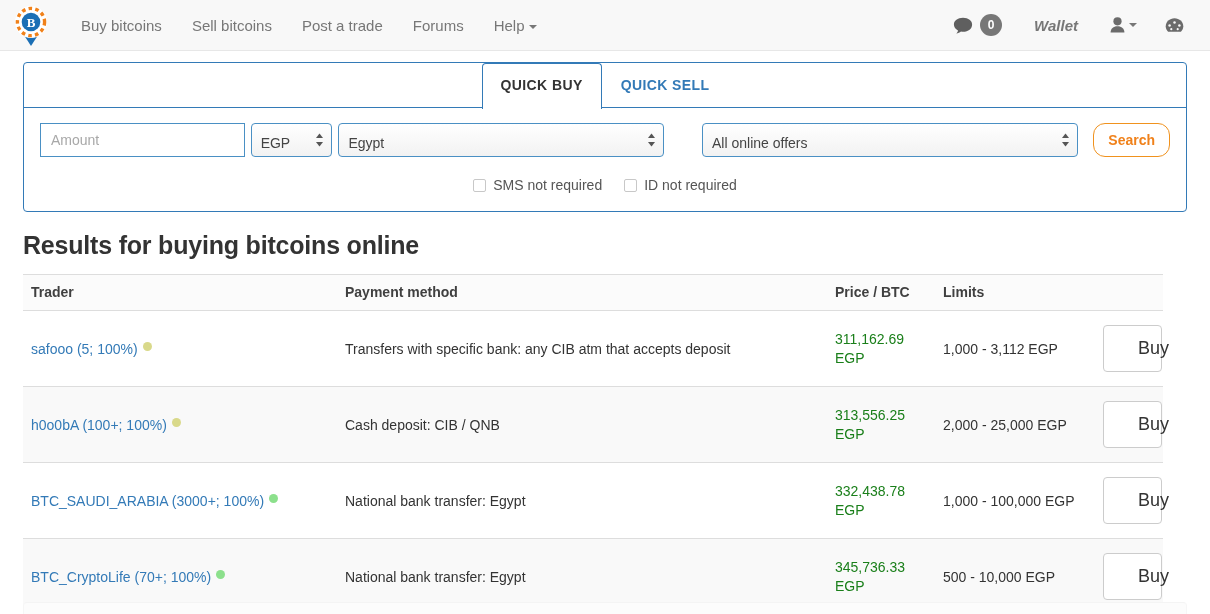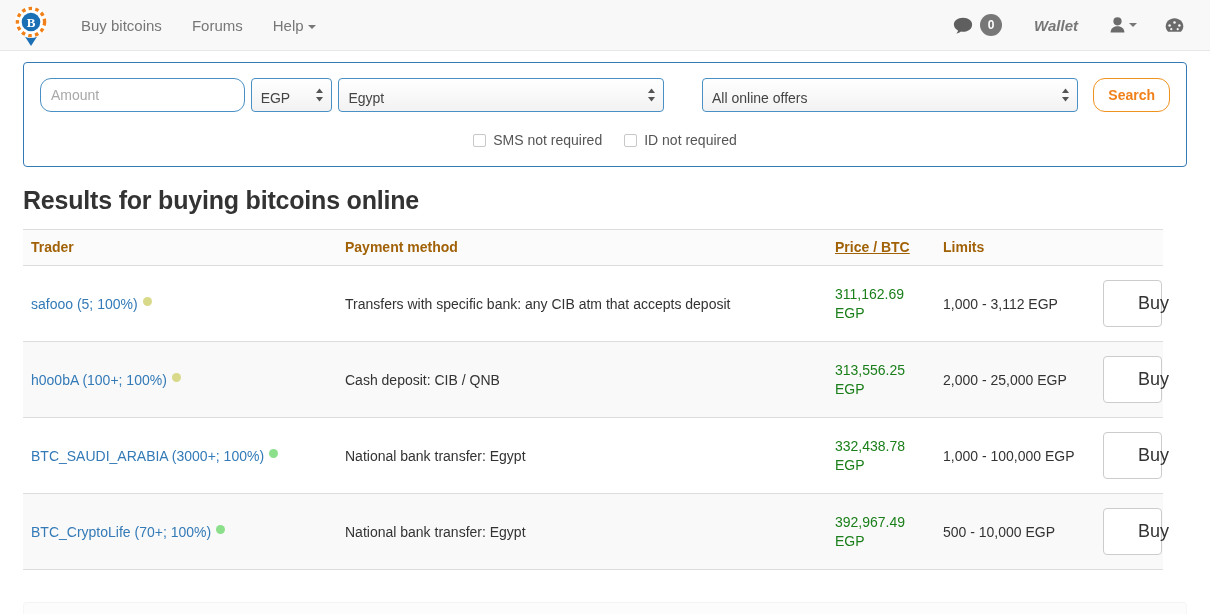--- a/index.html
+++ b/index.html
@@ -146,21 +146,21 @@
 
   .form-row {
     display: flex;
     align-items: center;
     padding: 15px 16px 0 16px;
     gap: 6px;
   }
   .inp-amount {
     width: 213px; height: 34px;
     border: 1px solid #4a90c4;
-    border-radius: 11px;
+    border-radius: 0;
     padding: 6px 10px;
     font-size: 14px;
     color: #555;
     background: #fff;
     outline: none;
   }
   .inp-amount::placeholder { color: #a8a8a8; }
 
   .sel {
     height: 34px;
@@ -230,29 +230,29 @@
   table.results {
     width: 1140px;
     margin: 14px 0 0 23px;
     border-collapse: collapse;
     table-layout: fixed;
   }
   table.results thead th {
     text-align: left;
     font-size: 14px;
     font-weight: bold;
-    color: #a16207;
+    color: #404040;
     padding: 9px 0 10px 8px;
     border-top: 1px solid #dddddd;
     border-bottom: 1px solid #dddddd;
     background: #fbfbfb;
   }
   .col-trader  { width: 314px; }
   .col-pay     { width: 490px; }
-  .col-price   { width: 108px; text-decoration: underline; }
+  .col-price   { width: 108px; }
   .col-limits  { width: 160px; }
   .col-action  { width: 68px; }
 
   table.results tbody td {
     padding: 14px 0 14px 8px;
     border-bottom: 1px solid #dddddd;
     font-size: 14px;
     vertical-align: middle;
     height: 61px;
   }
@@ -322,20 +322,22 @@
       <g stroke="#f0811a" stroke-width="3.4" stroke-linecap="butt" fill="none">
         <circle cx="17" cy="17" r="13.6" stroke-dasharray="3.6 3.2"></circle>
       </g>
       <circle cx="17" cy="17" r="9.3" fill="#1b6fb5"></circle>
       <text x="17" y="22" font-family="Liberation Serif, serif" font-size="13" font-weight="bold" fill="#ffffff" text-anchor="middle">B</text>
     </svg>
   </a>
 
   <div class="nav-links">
     <a class="nav-link" href="#">Buy bitcoins</a>
+    <a class="nav-link" href="#">Sell bitcoins</a>
+    <a class="nav-link" href="#">Post a trade</a>
     <a class="nav-link" href="#">Forums</a>
     <a class="nav-link" href="#"><span>Help</span><span class="caret"></span></a>
   </div>
 
   <div class="nav-right">
 
     <div class="nav-msg">
       <svg class="bubble-icon" width="21" height="17" viewBox="0 0 21 17">
         <path d="M10 0.8 C4.6 0.8 0.9 3.8 0.9 7.5 C0.9 10 2.5 12.2 5 13.4
                  C4.8 14.6 4.1 15.9 3.2 16.6 C5 16.4 6.8 15.6 8 14.6
@@ -365,20 +367,24 @@
         <circle cx="6.3" cy="12.2" r="1.1" fill="#f8f8f8"></circle>
         <circle cx="12.7" cy="12.2" r="1.1" fill="#f8f8f8"></circle>
       </svg>
     </div>
 
   </div>
 </div>
 
 <div class="panel">
 
+  <div class="tabs">
+    <div class="tab active">QUICK BUY</div>
+    <div class="tab inactive">QUICK SELL</div>
+  </div>
 
   <div class="form-row">
 
     <input class="inp-amount" type="text" value="" placeholder="Amount" style="">
 
     <div class="sel sel-currency">
       <span>EGP</span>
       <svg class="arrows" viewBox="0 0 9 14">
         <path d="M4.5 0.5 L8 5 L1 5 Z" fill="#555"></path>
         <path d="M4.5 13.5 L8 9 L1 9 Z" fill="#555"></path>
@@ -464,21 +470,21 @@
       <td>
         <button class="btn-buy">Buy</button>
       </td>
     </tr>
 
     <tr>
       <td>
         <a class="trader-link" href="#">BTC_CryptoLife (70+; 100%)</a><span class="dot dot-green"></span>
       </td>
       <td class="pay-text">National bank transfer: Egypt</td>
-      <td class="price">392,967.49 EGP</td>
+      <td class="price">345,736.33 EGP</td>
       <td class="limits">500 - 10,000 EGP</td>
       <td>
         <button class="btn-buy">Buy</button>
       </td>
     </tr>
 
   </tbody>
 </table>
 
 <div class="footer-strip"></div>

